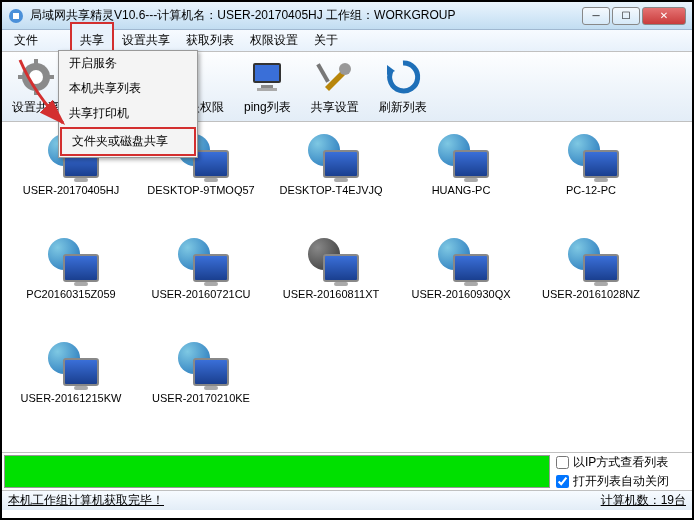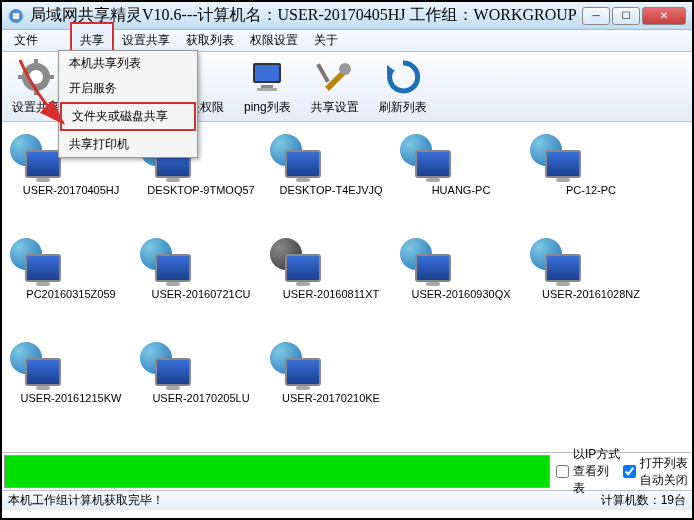--- a/index.html
+++ b/index.html
@@ -2,21 +2,21 @@
 <html><head>
 <meta charset="utf-8">
 <style>
 * { margin: 0; padding: 0; box-sizing: border-box; font-family: "Microsoft YaHei", SimSun, Arial, sans-serif; font-size: 12px; }
 body { background: #fff; width: 694px; height: 520px; overflow: hidden; }
 
 .outer-border { border: 2px solid #000; width: 694px; height: 520px; }
 
 .titlebar { height: 28px; background: linear-gradient(to bottom, #eaf4fc 0%, #d6e9f8 50%, #c2ddf1 100%); display: flex; align-items: center; padding: 0 6px; border-bottom: 1px solid #a0b8d0; }
 .title-icon { width: 16px; height: 16px; margin-right: 6px; }
-.title-text { flex: 1; color: #000; font-size: 16px; font-family: Liberation Serif, serif; }
+.title-text { flex: 1; color: #000; font-size: 12px; }
 .win-btns { display: flex; gap: 2px; }
 .win-btn { width: 28px; height: 18px; border: 1px solid #888; border-radius: 3px; display: flex; align-items: center; justify-content: center; font-size: 10px; cursor: pointer; }
 .win-min, .win-max { background: linear-gradient(to bottom, #f5f9fd, #d6e9f8); }
 .win-close { width: 44px; background: linear-gradient(to bottom, #e57373, #c93c3c); color: #fff; }
 
 .menubar { height: 22px; background: linear-gradient(to bottom, #f7fbff, #e8f1fb); display: flex; align-items: center; padding: 0 4px; border-bottom: 1px solid #c0c0c0; position: relative; }
 .menu-item { padding: 8px 8px; cursor: pointer; }
 .menu-item.highlighted { border: 2px solid #d32f2f; background: #e8f1fb; margin-left: 24px; }
 
 .dropdown { position: absolute; top: 50px; left: 58px; width: 140px; background: #f4f4f4; border: 1px solid #999; box-shadow: 2px 2px 4px rgba(0,0,0,0.3); z-index: 100; }
@@ -25,31 +25,31 @@
 
 .red-arrow { position: absolute; top: 55px; left: 15px; z-index: 101; pointer-events: none; }
 
 .toolbar { height: 70px; background: linear-gradient(to bottom, #fdfeff, #e3edf7); display: flex; align-items: center; padding: 4px 6px; border-bottom: 1px solid #c0c0c0; gap: 12px; }
 .tool-btn { display: flex; flex-direction: column; align-items: center; cursor: pointer; padding: 2px 4px; }
 .tool-btn .ticon { width: 40px; height: 40px; display: flex; align-items: center; justify-content: center; }
 .tool-btn .tlabel { font-size: 12px; margin-top: 2px; }
 
 .content { height: 330px; overflow: auto; padding: 8px 4px; background: #fff; }
 .grid { display: flex; flex-wrap: wrap; }
-.computer-item { width: 130px; height: 100px; display: flex; flex-direction: column; justify-content: flex-start; cursor: pointer; margin-bottom: 4px; }
+.computer-item { width: 130px; height: 100px; display: flex; flex-direction: column; align-items: center; justify-content: flex-start; cursor: pointer; margin-bottom: 4px; }
 .computer-item .cicon { width: 55px; height: 50px; position: relative; }
 .computer-item .clabel { font-size: 11px; margin-top: 4px; text-align: center; word-break: break-all; }
 
 .bottom-bar { height: 38px; display: flex; border-top: 1px solid #c0c0c0; }
 .green-bar { flex: 1; background: #00e000; border: 1px solid #999; margin: 2px; }
-.checks { width: 140px; display: flex; justify-content: center; padding: 0 4px; gap: 2px; }
+.checks { width: 140px; display: flex; flex-direction: column; justify-content: center; padding: 0 4px; gap: 2px; }
 .chk { display: flex; align-items: center; gap: 4px; font-size: 12px; }
 .chk input { width: 13px; height: 13px; }
 
-.statusbar { height: 20px; background: linear-gradient(to bottom, #f7fbff, #e3edf7); display: flex; align-items: center; padding: 0 6px; border-top: 1px solid #c0c0c0; font-size: 12px; }
+.statusbar { height: 20px; background: linear-gradient(to bottom, #f7fbff, #e3edf7); display: flex; align-items: center; padding: 0 6px; border-top: 1px solid #c0c0c0; font-size: 12px; text-decoration: underline; }
 .status-left { flex: 1; }
 .status-right { }
 
 
 .globe { width: 32px; height: 32px; border-radius: 50%; background: radial-gradient(circle at 30% 30%, #7ec8e3, #1e6fb8); position: absolute; top: 4px; left: 4px; }
 .globe.dark { background: radial-gradient(circle at 30% 30%, #888, #333); }
 .monitor { width: 36px; height: 28px; background: linear-gradient(to bottom, #3a6fd8, #1a3f8f); border: 2px solid #888; border-radius: 3px; position: absolute; bottom: 2px; right: 0; }
 .monitor::after { content: ''; position: absolute; bottom: -6px; left: 50%; transform: translateX(-50%); width: 14px; height: 4px; background: #aaa; border-radius: 2px; }
 </style>
 </head>
@@ -217,27 +217,20 @@
             <div class="monitor"></div>
           </div>
           <div class="clabel">USER-20161028NZ</div>
         </div>
         <div class="computer-item">
           <div class="cicon">
             <div class="globe"></div>
             <div class="monitor"></div>
           </div>
           <div class="clabel">USER-20161215KW</div>
-        </div>
-        <div class="computer-item">
-          <div class="cicon">
-            <div class="globe"></div>
-            <div class="monitor"></div>
-          </div>
-          <div class="clabel">USER-20170205LU</div>
         </div>
         <div class="computer-item">
           <div class="cicon">
             <div class="globe"></div>
             <div class="monitor"></div>
           </div>
           <div class="clabel">USER-20170210KE</div>
         </div>
       </div>
 </div>
@@ -257,24 +250,24 @@
 </div>
 
 <div class="statusbar">
   <span class="status-left">本机工作组计算机获取完毕！</span>
   <span class="status-right">计算机数：19台</span>
 </div>
 
 </div>
 
 <div class="dropdown" id="dropdown">
+    <div class="dropdown-item">开启服务</div>
     <div class="dropdown-item">本机共享列表</div>
-    <div class="dropdown-item">开启服务</div>
+    <div class="dropdown-item">共享打印机</div>
     <div class="dropdown-item boxed">文件夹或磁盘共享</div>
-    <div class="dropdown-item">共享打印机</div>
   </div>
 
 <svg class="red-arrow" width="60" height="80">
   <defs>
       <marker id="ah" markerWidth="10" markerHeight="10" refX="8" refY="3" orient="auto">
         <path d="M0,0 L0,6 L9,3 z" fill="#d32f2f"></path>
       </marker>
     </defs>
   <path d="M5,5 Q20,40 48,68" stroke="#d32f2f" stroke-width="3" fill="none" marker-end="url(#ah)"></path>
 </svg>

